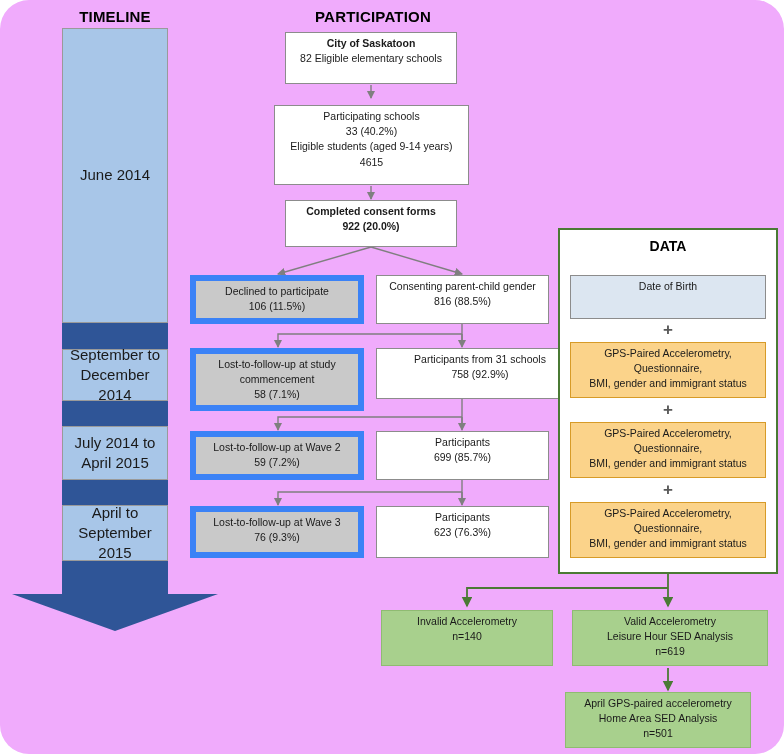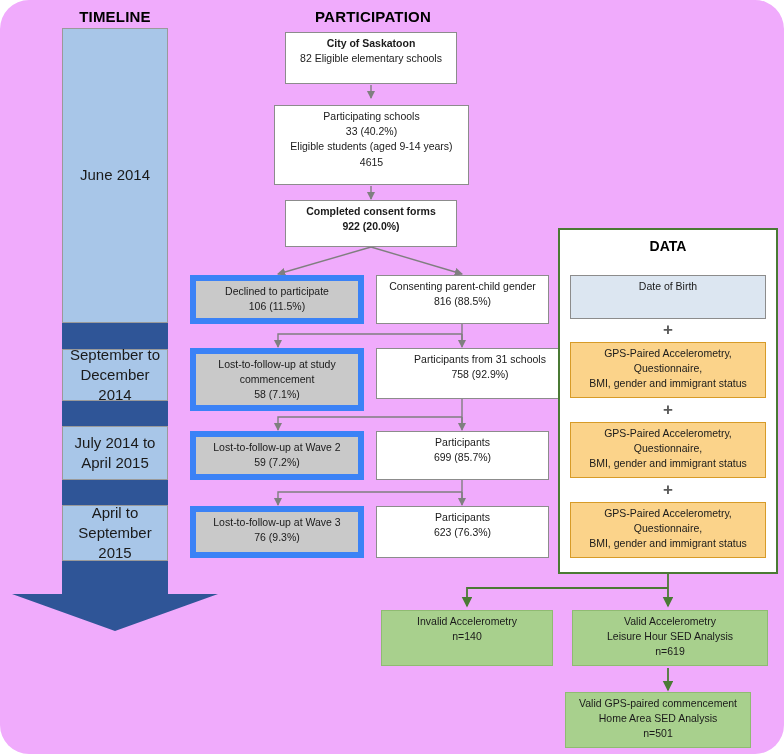--- a/index.html
+++ b/index.html
@@ -284,18 +284,18 @@
     <span class="ln">n=140</span>
   </div>
 
   <div class="node n-green" style="left:572px; top:610px; width:196px; height:56px;">
     <span class="ln">Valid Accelerometry</span>
     <span class="ln">Leisure Hour SED Analysis</span>
     <span class="ln">n=619</span>
   </div>
 
   <div class="node n-green" style="left:565px; top:692px; width:186px; height:56px;">
-    <span class="ln">Valid GPS-paired commencement</span>
+    <span class="ln">April GPS-paired accelerometry</span>
     <span class="ln">Home Area SED Analysis</span>
     <span class="ln">n=501</span>
   </div>
 
 </div>
 
 </body></html>

